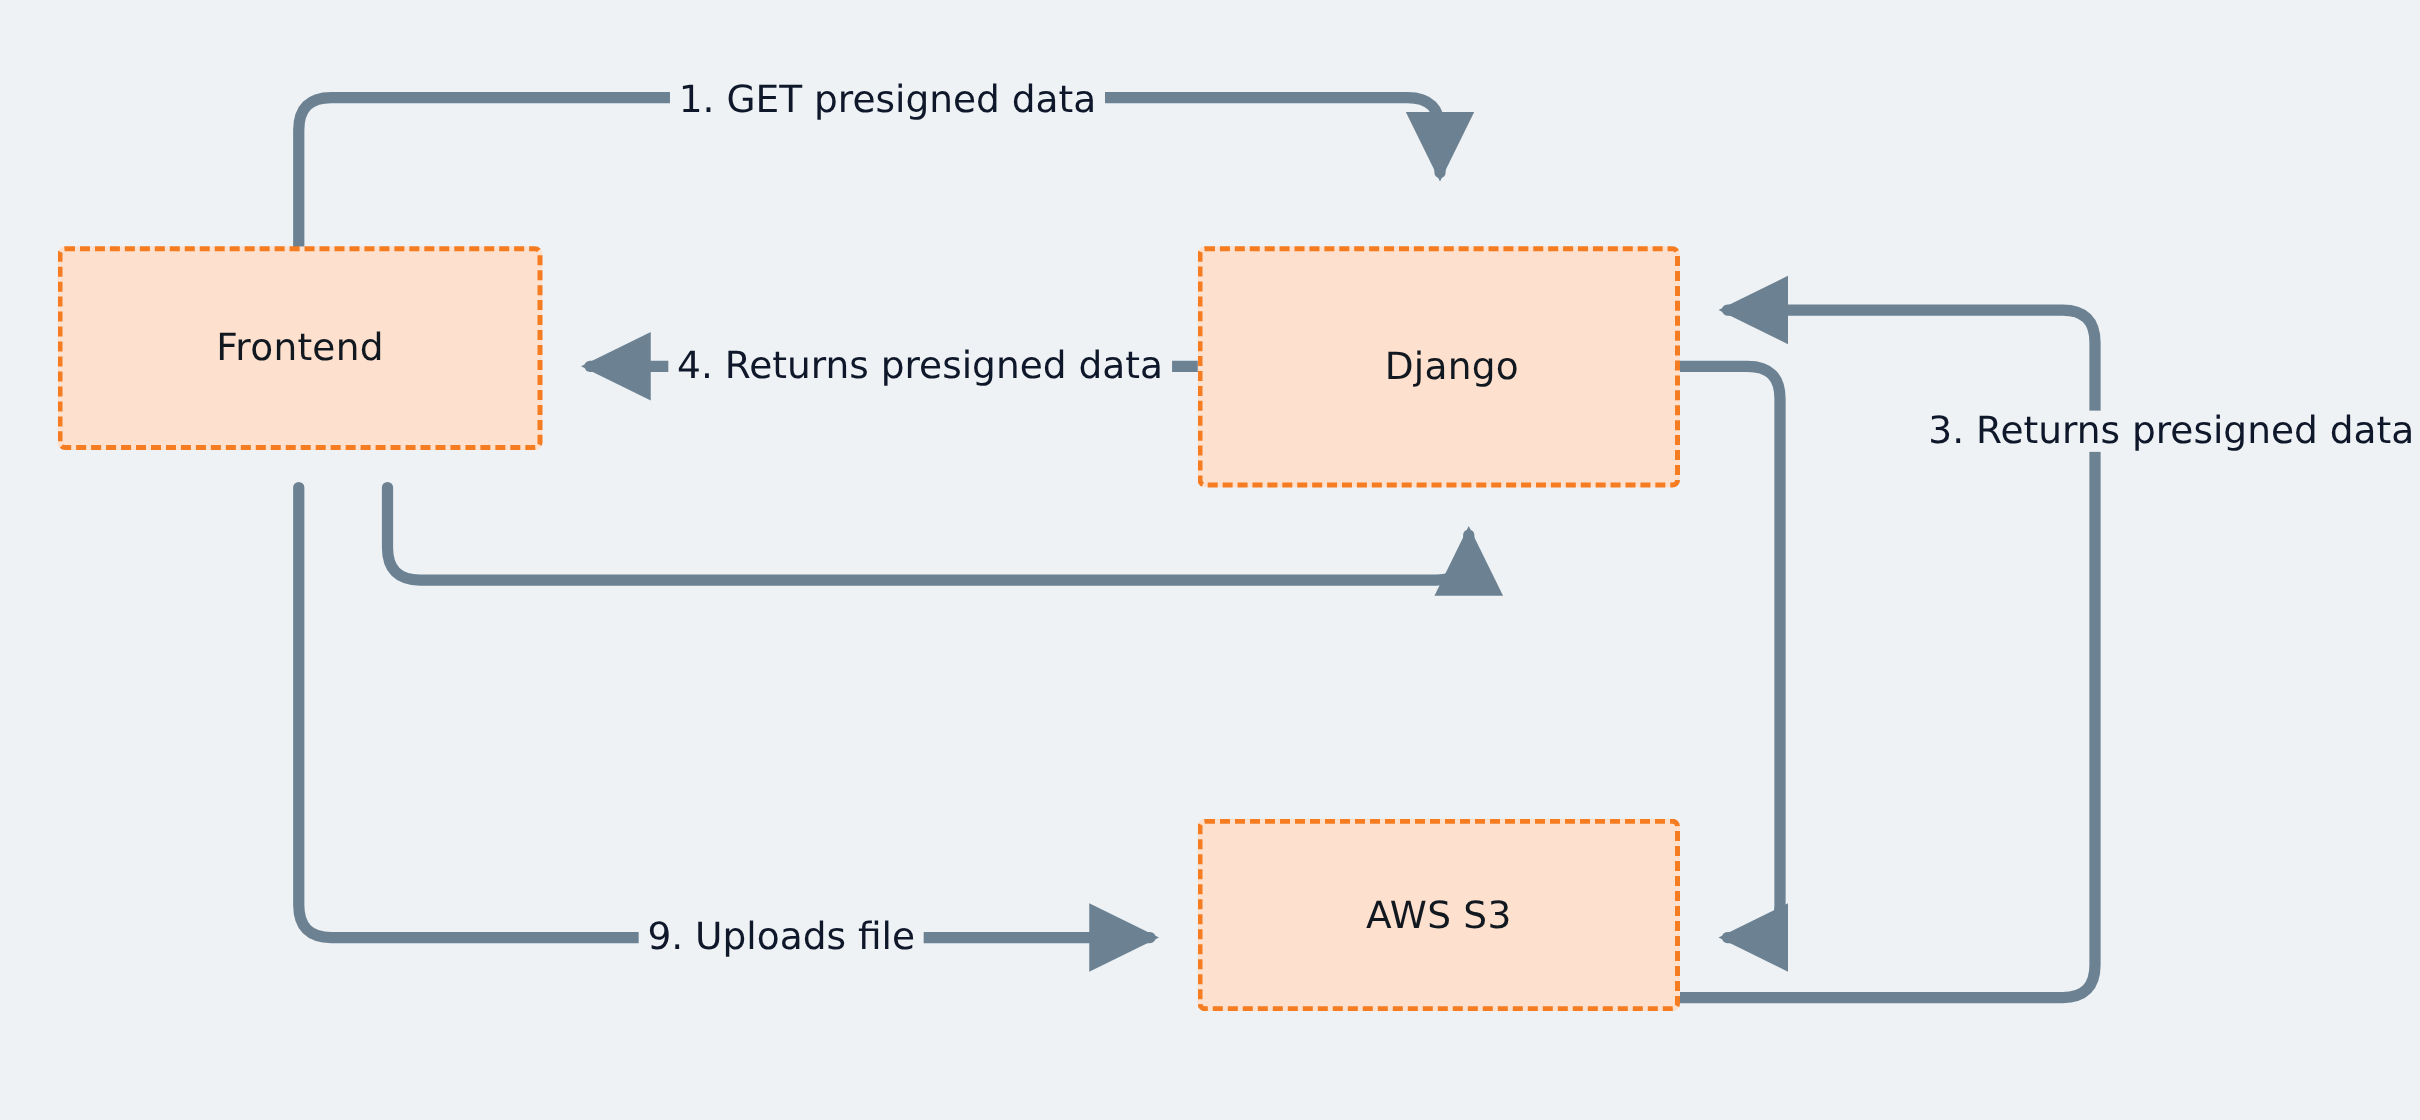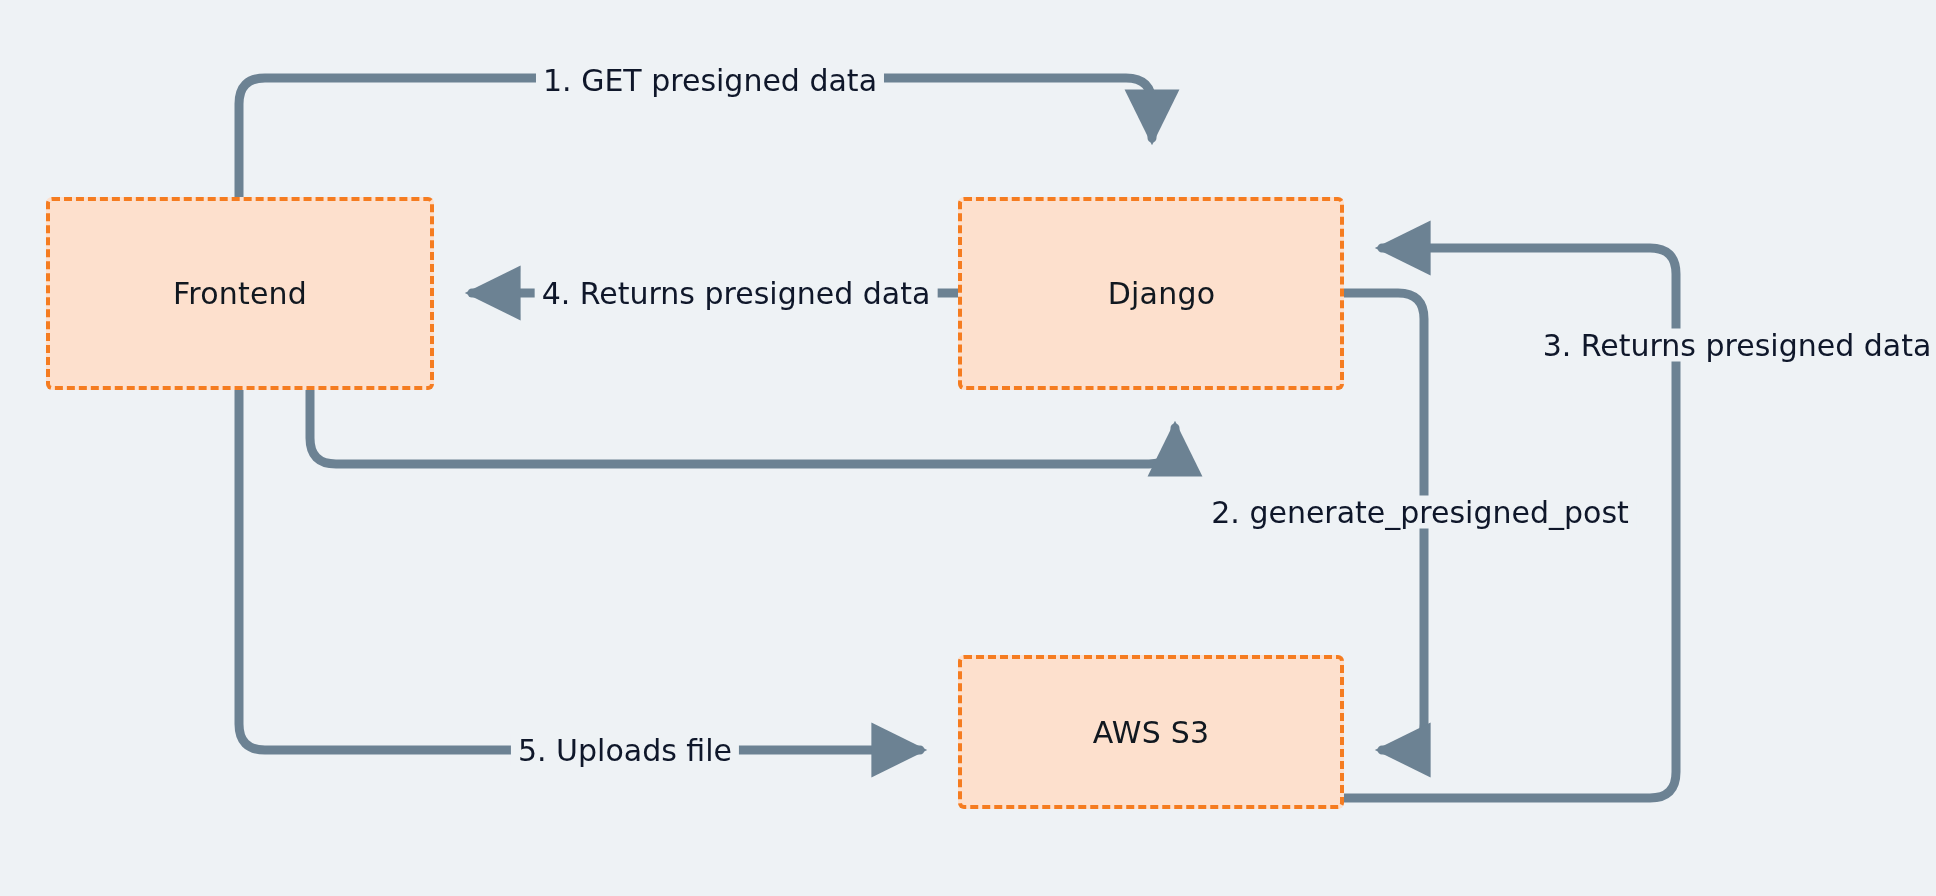--- a/index.html
+++ b/index.html
@@ -31,21 +31,21 @@
     position:absolute;
     font-size:30px;
     color:#0f172a;
     font-family:"DejaVu Sans", sans-serif;
     background:#eef2f5;
     white-space:pre;
     line-height:1.1;
     padding:0 7px;
     transform:translate(-50%,-50%);
   }
-  #node-frontend{left:46px;top:197px;width:388px;height:193px;}
+  #node-frontend{left:46px;top:197px;width:388px;height:163px;}
   #node-django{left:958px;top:197px;width:386px;height:193px;padding-left:21px;}
   #node-awss3{left:958px;top:655px;width:386px;height:154px;}
   #lbl-1{left:710px;top:80px;}
   #lbl-4{left:714px;top:293px;margin-left:22px;}
   #lbl-3{left:1737px;top:345px;}
   #lbl-6{left:712px;top:464px;}
   #lbl-2{left:1420px;top:512px;}
   #lbl-5{left:625px;top:750px;}
 </style>
 </head>
@@ -84,16 +84,15 @@
     <span class="node-label">Django</span>
   </div>
 
   <div class="node" id="node-awss3">
     <span class="node-label">AWS S3</span>
   </div>
 
   <div class="edge-label" id="lbl-1">1. GET presigned data</div>
   <div class="edge-label" id="lbl-4">4. Returns presigned data</div>
   <div class="edge-label" id="lbl-3">3. Returns presigned data</div>
-  <div class="edge-label" id="lbl-2">2. generate_presigned_post</div>
-  <div class="edge-label" id="lbl-5">5. Uploads file</div>
+  <div class="edge-label" id="lbl-5">9. Uploads file</div>
 
 </div>
 
 </body></html>

